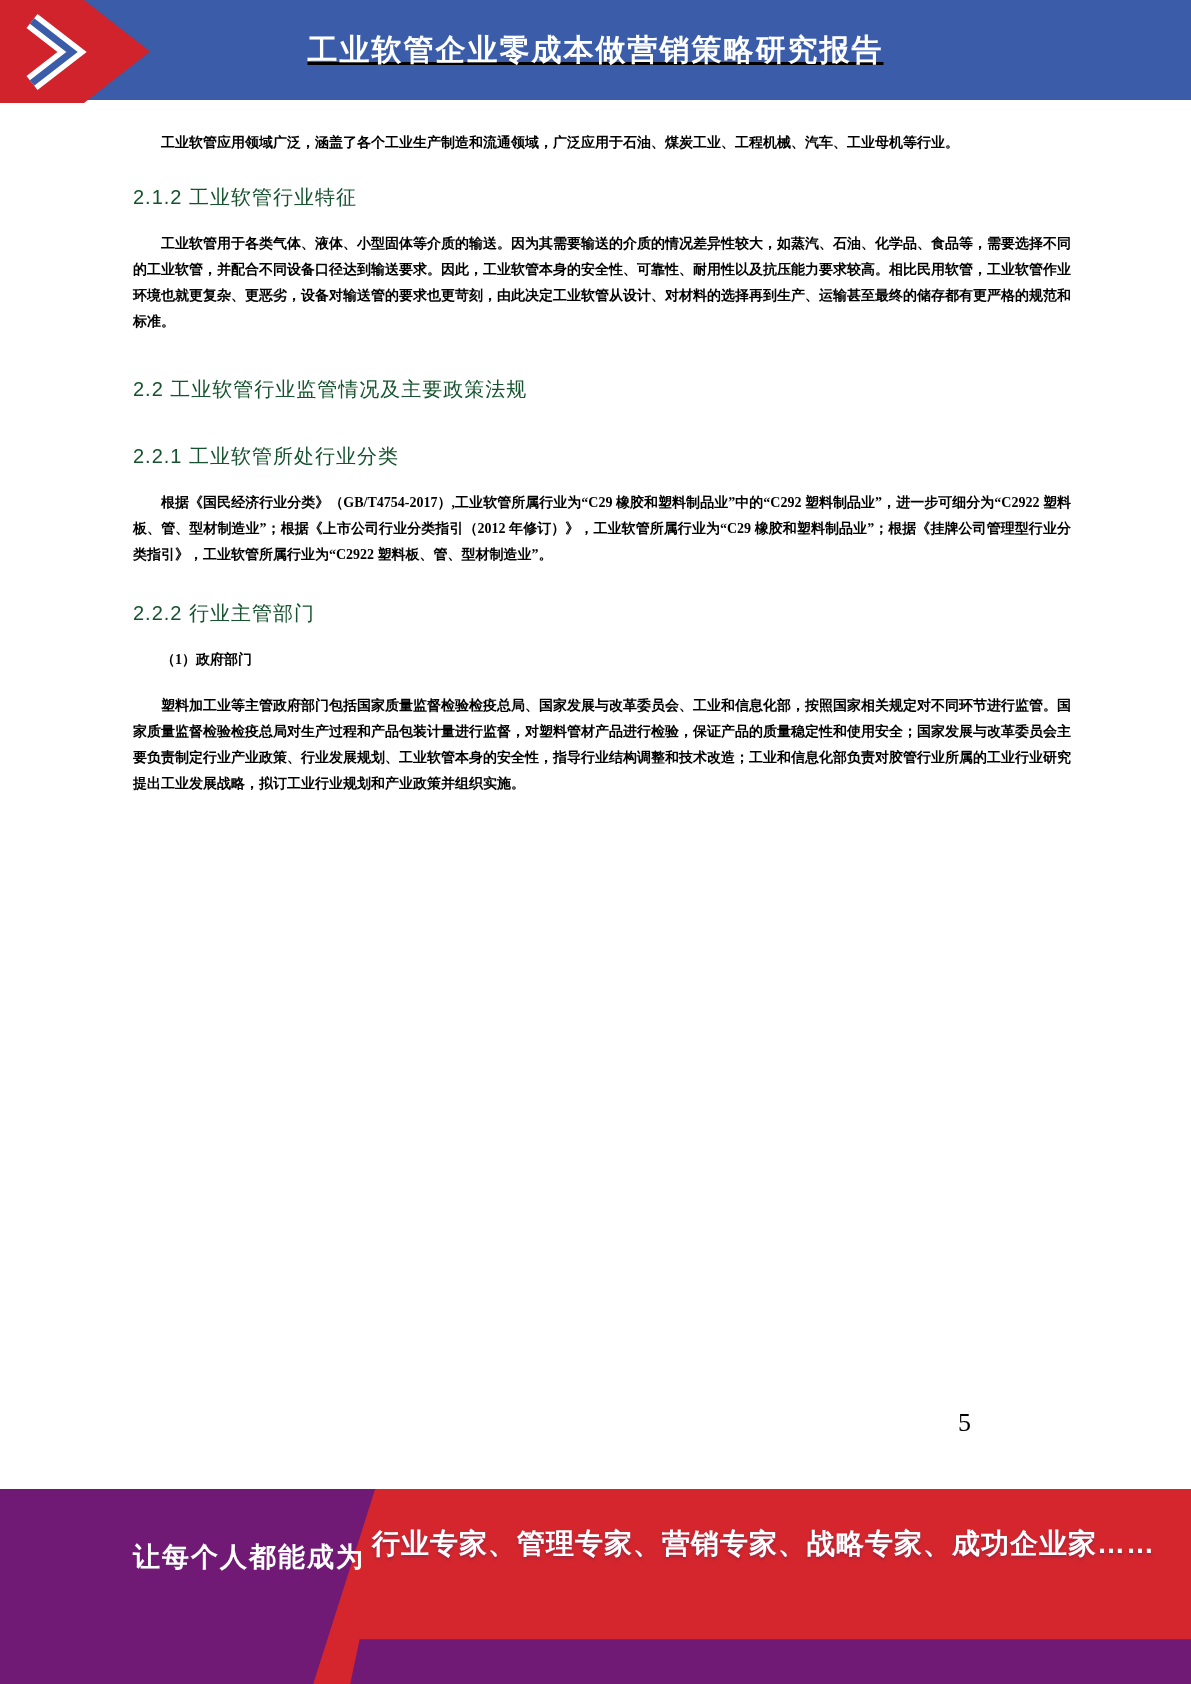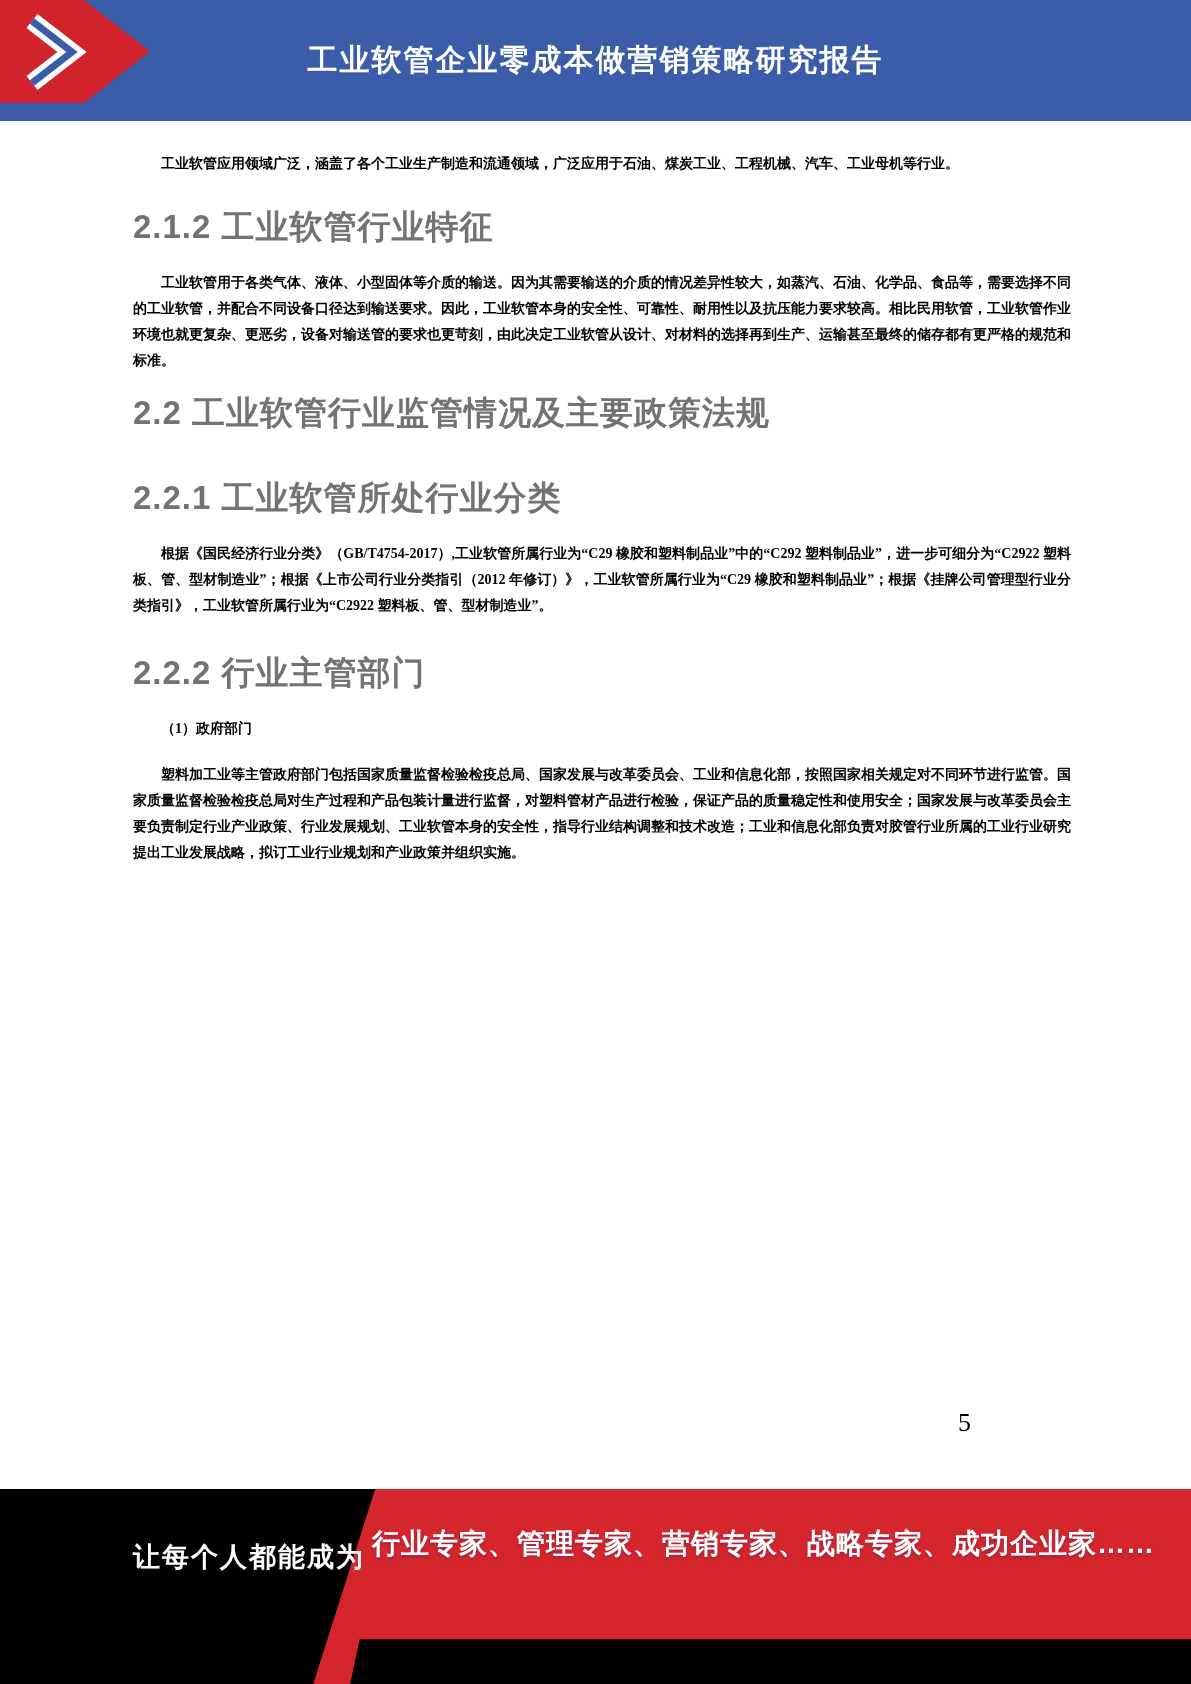--- a/index.html
+++ b/index.html
@@ -10,25 +10,26 @@
     position: relative;
     font-family: "Liberation Serif", serif;
     color: #000;
     overflow: hidden;
   }
 
   
   .top-banner {
     position: relative;
     width: 100%;
-    height: 121px;
+    height: 100px;
     background: #3a5ca9;
     display: flex;
     align-items: center;
     justify-content: center;
+    text-decoration: underline;
   }
   .banner-title {
     color: #ffffff;
     font-family: "Liberation Sans", sans-serif;
     font-size: 30px;
     font-weight: bold;
     letter-spacing: 2px;
     white-space: nowrap;
   }
   .arrow-badge {
@@ -53,48 +54,48 @@
     font-size: 14px;
     line-height: 1.85;
     text-align: justify;
     text-indent: 2em;
     margin-top: 20px;
     font-weight: bold;
   }
   .para.first { margin-top: 0; }
   .sec-heading {
     font-family: "Liberation Sans", sans-serif;
-    font-weight: bold;
-    color: #737373;
-    font-size: 33px;
+    font-weight: normal;
+    color: #14532d;
+    font-size: 20px;
     letter-spacing: 1px;
   }
   .h-212 { margin-top: 28px; }
-  .h-22  { margin-top: 18px; }
+  .h-22  { margin-top: 42px; }
   .h-221 { margin-top: 40px; }
   .h-222 { margin-top: 32px; }
 
   
   .page-number {
     position: absolute;
     left: 958px;
     top: 1408px;
     font-size: 26px;
     font-family: "Liberation Serif", serif;
     color: #000;
   }
 
   
   .footer {
     position: absolute;
     left: 0;
     bottom: 0;
     width: 100%;
     height: 195px;
-    background: #000000;
+    background: #701a75;
     overflow: hidden;
   }
   .footer-red-band {
     position: absolute;
     inset: 0;
     background: #d5262d;
     clip-path: polygon(31.5% 0, 100% 0, 100% 77%, 30.2% 77%, 29.4% 100%, 26.3% 100%);
   }
   .footer-left-text {
     position: absolute;

